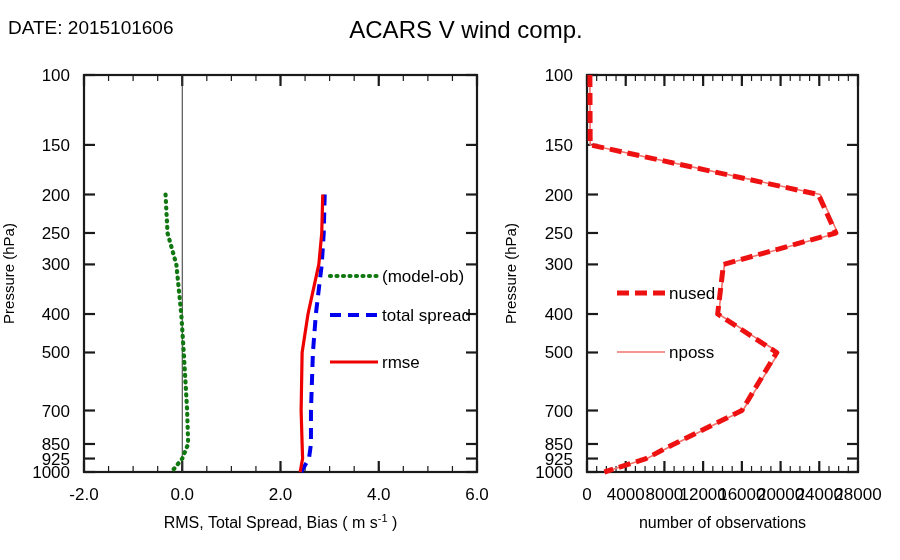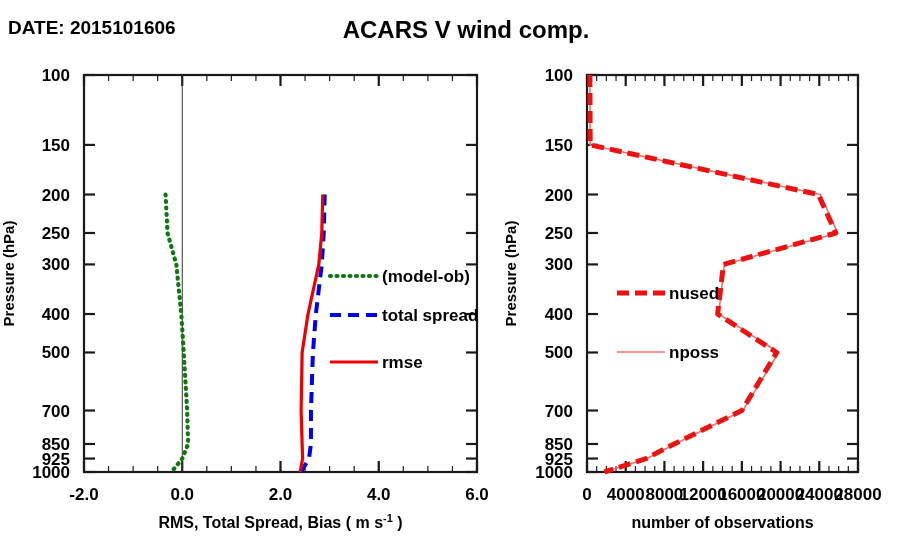--- a/index.html
+++ b/index.html
@@ -1,18 +1,18 @@
 <!DOCTYPE html>
 <html><head>
 <meta charset="utf-8">
 <style>
   html,body{margin:0;padding:0;background:#ffffff;}
   body{width:900px;height:560px;overflow:hidden;
        font-family:"Liberation Sans", sans-serif;color:#000;}
-  #root{position:relative;width:900px;height:560px;font-weight:bold;}
+  #root{position:relative;width:900px;height:560px;}
   svg{display:block;}
   text{font-family:"Liberation Sans", sans-serif;fill:#000;}
   .hdr{font-size:19px;}
   .title{font-size:24px;}
   .tick{font-size:17px;}
   .axlabel{font-size:16px;}
   .legend{font-size:17px;}
   .ylabel{font-size:15px;}
 </style>
 </head>

